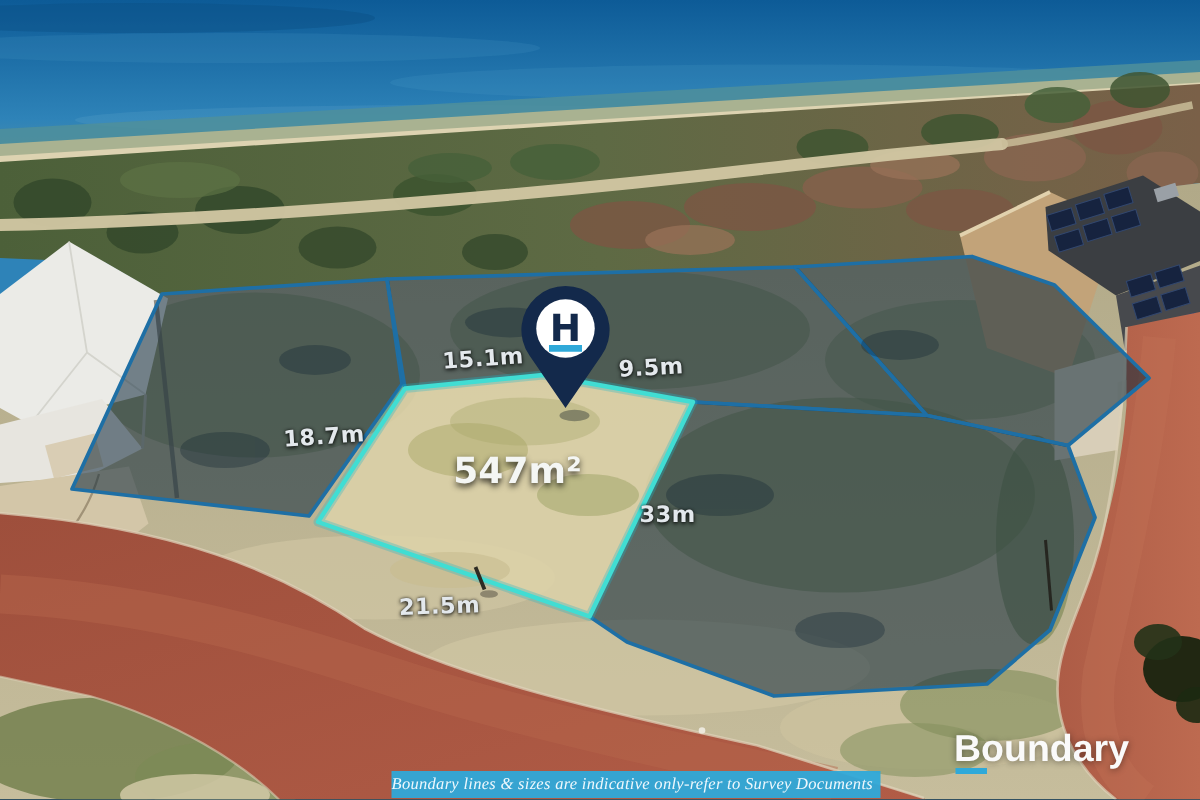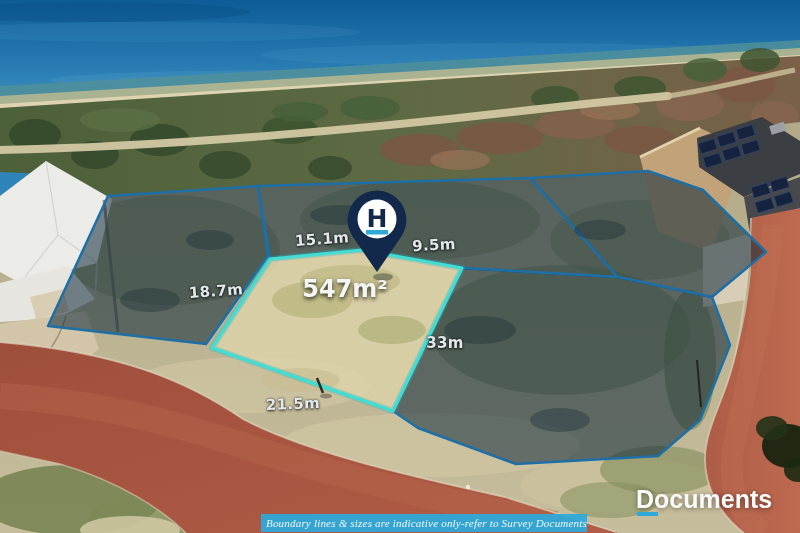--- a/index.html
+++ b/index.html
@@ -23,21 +23,21 @@
     position:absolute;left:636px;top:485px;
     font:700 25px "Liberation Sans",sans-serif;color:#fafafa;
     text-shadow:0 1px 5px rgba(0,0,0,.45);letter-spacing:0;
   }
   .wordmark-bar{
     position:absolute;left:637px;top:512px;width:21px;height:4px;
     background:#2fa9d9;
   }
   .disclaimer{
     position:absolute;left:261px;top:514px;width:326px;height:18px;
-    background:rgba(47,169,217,.95);color:#eef8fd;text-align:right;
+    background:rgba(47,169,217,.95);color:#eef8fd;text-align:left;
     font:italic 11px/18px "Liberation Serif",serif;letter-spacing:.2px;
     white-space:nowrap;
   }
 </style>
 </head>
 <body>
 
 <div id="frame">
 
 <svg width="800" height="533" viewBox="0 0 800 533">
@@ -219,20 +219,20 @@
     <rect x="366" y="230" width="22" height="4.5" fill="#2fa9d9"></rect>
   </g>
 </svg>
 
 <div class="meas" style="left:322px;top:239px;--rot:-4deg">15.1m</div>
 <div class="meas" style="left:434px;top:245px;--rot:-3deg">9.5m</div>
 <div class="meas" style="left:216px;top:291px;--rot:-4deg">18.7m</div>
 <div class="meas" style="left:445px;top:343px">33m</div>
 <div class="meas" style="left:293px;top:404px;--rot:-2deg">21.5m</div>
 
-<div class="area-label" style="left:345px;top:289px">547m²</div>
-
-<div class="wordmark">Documents</div>
+<div class="area-label" style="left:345px;top:314px">547m²</div>
+
+<div class="wordmark">Boundary</div>
 <div class="wordmark-bar"></div>
 
 <div class="disclaimer">Boundary lines &amp; sizes are indicative only-refer to Survey Documents</div>
 
 </div>
 
 </body></html>

